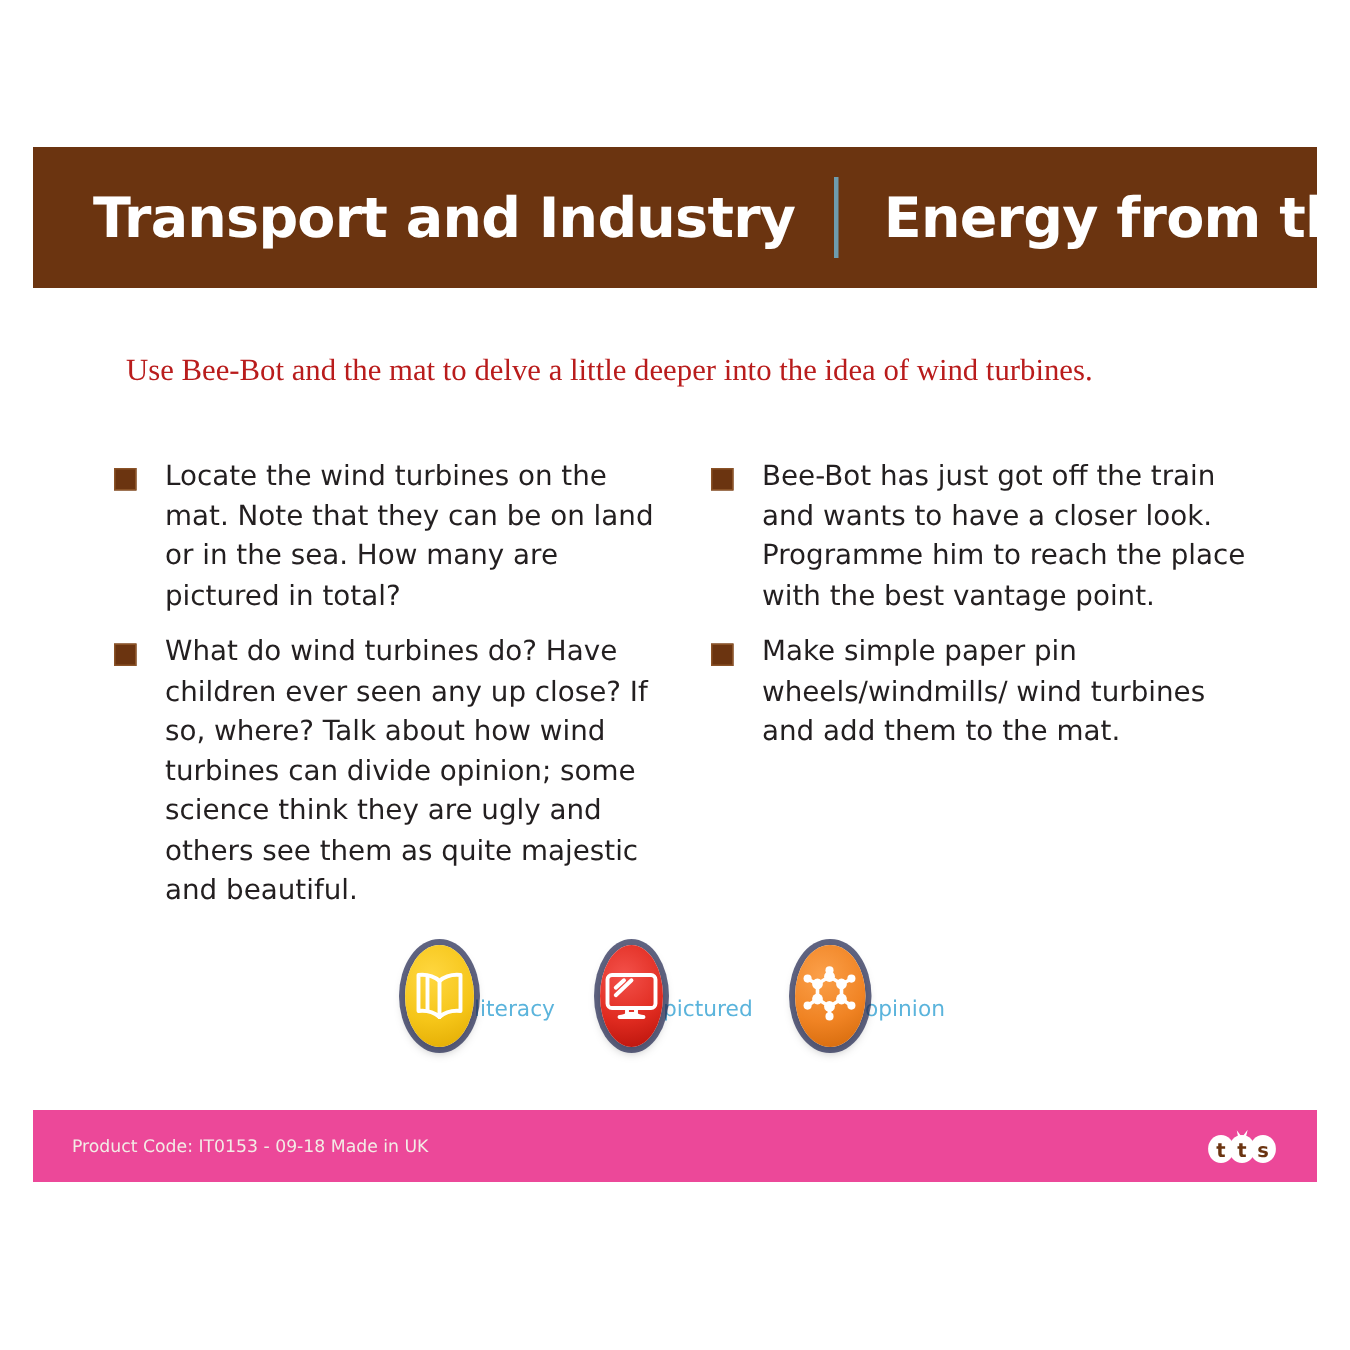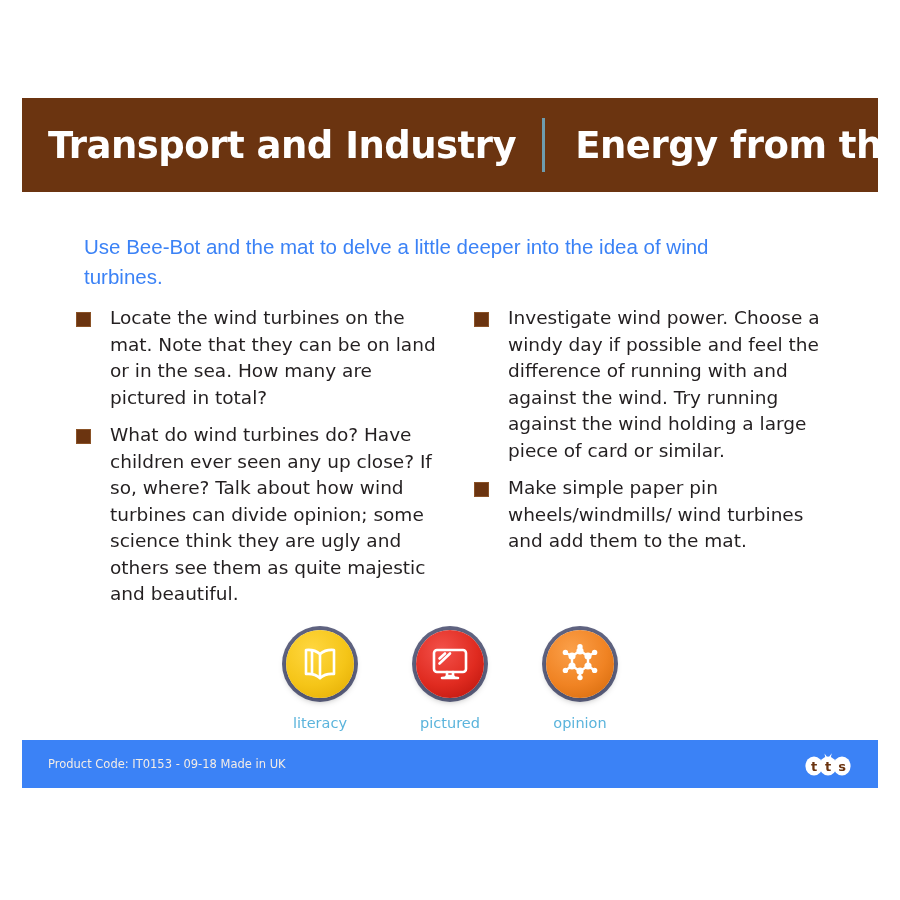--- a/index.html
+++ b/index.html
@@ -30,21 +30,21 @@
     background: #6B3410;
     display: flex;
     align-items: center;
     justify-content: flex-start;
     box-sizing: border-box;
   }
   .header-inner {
     display: flex;
     align-items: center;
     width: 100%;
-    padding-left: 26px;
+    padding-left: 40px;
     box-sizing: border-box;
   }
   .title-left {
     color: #ffffff;
     font-size: 37px;
     font-weight: bold;
     letter-spacing: -0.5px;
     white-space: nowrap;
     font-family: "DejaVu Sans", sans-serif;
   }
@@ -65,22 +65,22 @@
   }
 
   
   .intro {
     position: absolute;
     left: 84px;
     top: 232px;
     width: 680px;
     font-size: 20.5px;
     line-height: 30px;
-    color: #3b82f6;
-    font-family: Liberation Sans, sans-serif;
+    color: #b91c1c;
+    font-family: Liberation Serif, serif;
   }
 
   
   .columns {
     position: absolute;
     left: 76px;
     top: 305px;
     width: 760px;
     display: flex;
     gap: 38px;
@@ -116,21 +116,21 @@
     left: 0;
     top: 630px;
     width: 900px;
     display: flex;
     justify-content: center;
     gap: 30px;
   }
   .badge {
     width: 100px;
     display: flex;
-    flex-direction: column;
+    flex-direction: row;
     align-items: center;
   }
   .badge-circle {
     width: 68px;
     height: 68px;
     border-radius: 50%;
     display: flex;
     align-items: center;
     justify-content: center;
     box-shadow: 0 0 0 4px rgba(35,40,80,0.72), 0 3px 7px rgba(0,0,0,0.35);
@@ -144,21 +144,21 @@
     font-family: "DejaVu Sans", sans-serif;
   }
 
   
   .footer-bar {
     position: absolute;
     left: 22px;
     top: 740px;
     width: 856px;
     height: 48px;
-    background: #3b82f6;
+    background: #ec4899;
     display: flex;
     align-items: center;
     justify-content: space-between;
     padding: 0 26px;
     box-sizing: border-box;
   }
   .product-code {
     color: #f3ece6;
     font-size: 11.5px;
     font-family: "DejaVu Sans", sans-serif;
@@ -192,21 +192,21 @@
       </div>
       <div class="bullet">
         <span class="bullet-marker"></span>
         <span class="bullet-text">What do wind turbines do? Have children ever seen any up close? If so, where? Talk about how wind turbines can divide opinion; some science think they are ugly and others see them as quite majestic and beautiful.</span>
       </div>
     </div>
 
     <div class="col">
       <div class="bullet">
         <span class="bullet-marker"></span>
-        <span class="bullet-text">Investigate wind power. Choose a windy day if possible and feel the difference of running with and against the wind. Try running against the wind holding a large piece of card or similar.</span>
+        <span class="bullet-text">Bee-Bot has just got off the train and wants to have a closer look. Programme him to reach the place with the best vantage point.</span>
       </div>
       <div class="bullet">
         <span class="bullet-marker"></span>
         <span class="bullet-text">Make simple paper pin wheels/windmills/ wind turbines and add them to the mat.</span>
       </div>
     </div>
 
   </div>
 
   <div class="badges">

